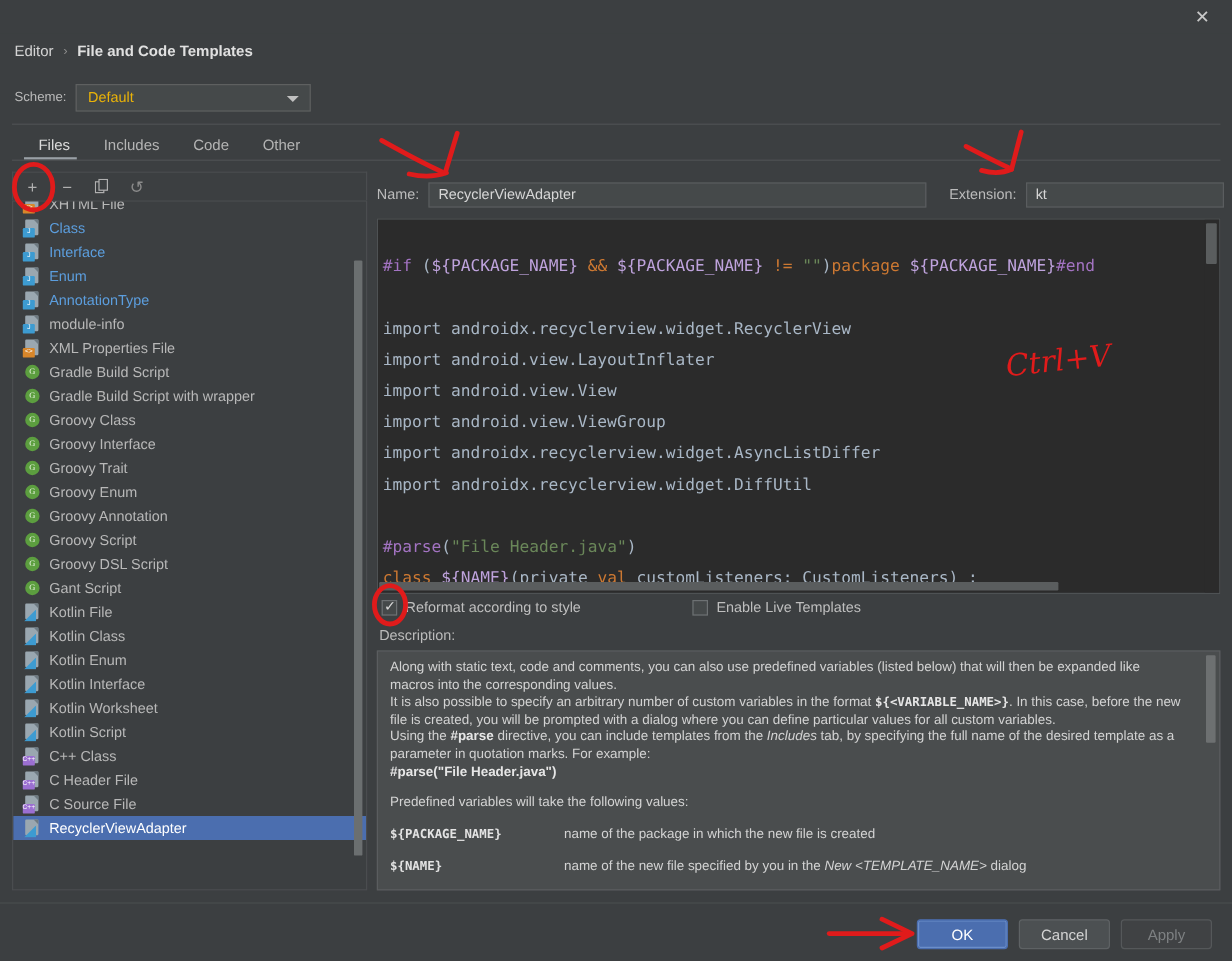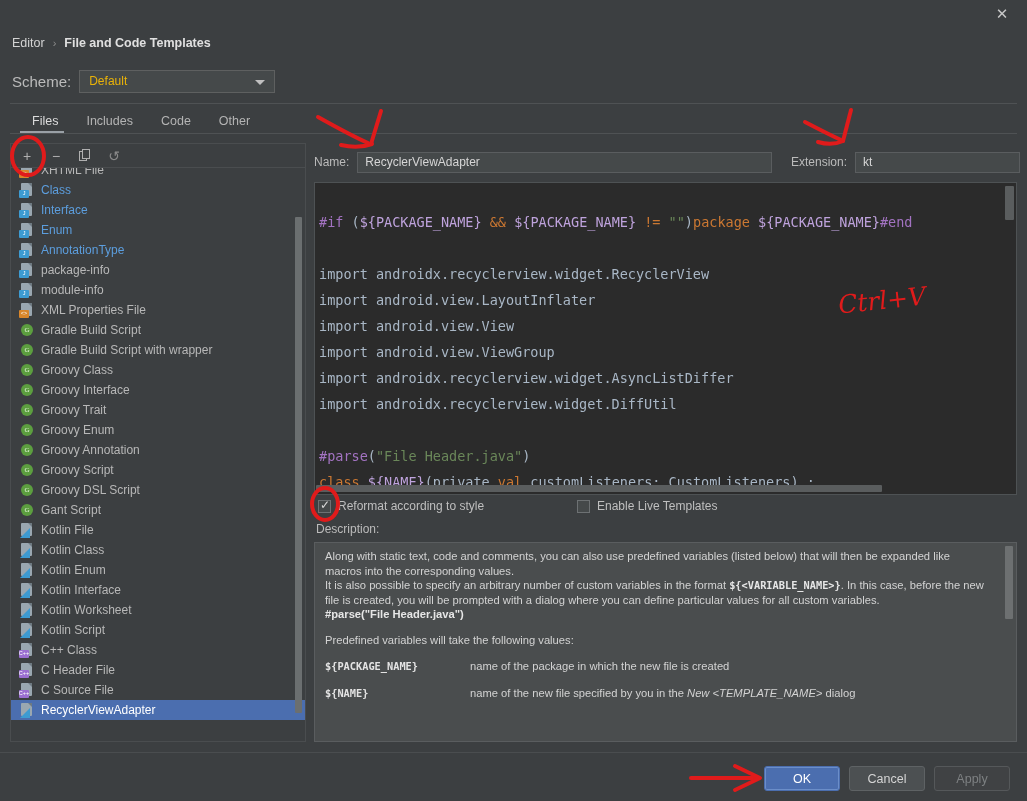--- a/index.html
+++ b/index.html
@@ -32,21 +32,21 @@
     font-size: 12.5px; color: #d4d4d4;
   }
   .bc-sep { color: #8d8d8d; font-size: 11px; }
   .bc-strong { color: #e0e0e0; font-weight: bold; }
 
   
   .scheme-row {
     position: absolute; left: 12px; top: 69px; height: 24px;
     display: flex; align-items: center;
   }
-  .scheme-label { color: #bbbbbb; font-size: 15px; margin-right: 8px; }
+  .scheme-label { color: #bbbbbb; font-size: 11px; margin-right: 8px; }
   .scheme-combo {
     position: relative;
     width: 196px; height: 23px;
     background: #45494a; border: 1px solid #5e6060;
     display: flex; align-items: center; padding-left: 9px;
     color: #eab308; font-size: 12px; cursor: pointer;
   }
   .combo-arrow {
     position: absolute; right: 9px; top: 9px;
     width: 0; height: 0;
@@ -342,27 +342,20 @@
             <span class="ic-doc"></span>
             <span class="ic-badge b-java">J</span>
           </span>
           <span>AnnotationType</span>
         </div>
         <div class="list-row">
           <span class="row-icon">
             <span class="ic-doc"></span>
             <span class="ic-badge b-java">J</span>
           </span>
-          <span>package-info</span>
-        </div>
-        <div class="list-row">
-          <span class="row-icon">
-            <span class="ic-doc"></span>
-            <span class="ic-badge b-java">J</span>
-          </span>
           <span>module-info</span>
         </div>
         <div class="list-row">
           <span class="row-icon">
             <span class="ic-doc"></span>
             <span class="ic-badge b-xml">&lt;&gt;</span>
           </span>
           <span>XML Properties File</span>
         </div>
         <div class="list-row">
@@ -528,20 +521,23 @@
     <div class="checkbox"></div>
     <span class="chk-label">Enable Live Templates</span>
   </div>
 
   <div class="desc-label">Description:</div>
   <div class="desc-box">
     <div class="desc-content">
       <div>Along with static text, code and comments, you can also use predefined variables (listed below) that will then be expanded like macros into the corresponding values.</div>
       <div>
         <span>It is also possible to specify an arbitrary number of custom variables in the format </span><b class="mono">${&lt;VARIABLE_NAME&gt;}</b><span>. In this case, before the new file is created, you will be prompted with a dialog where you can define particular values for all custom variables.</span>
+      </div>
+      <div>
+        <span>Using the </span><b>#parse</b><span> directive, you can include templates from the </span><i>Includes</i><span> tab, by specifying the full name of the desired template as a parameter in quotation marks. For example:</span>
       </div>
       <div><b>#parse("File Header.java")</b></div>
       <div style="margin-top:11px;">Predefined variables will take the following values:</div>
       <div class="var-table" id="var-table">
           <div class="var-row">
             <div class="var-key mono">${PACKAGE_NAME}</div>
             <div>name of the package in which the new file is created</div>
           </div>
           <div class="var-row">
             <div class="var-key mono">${NAME}</div>

